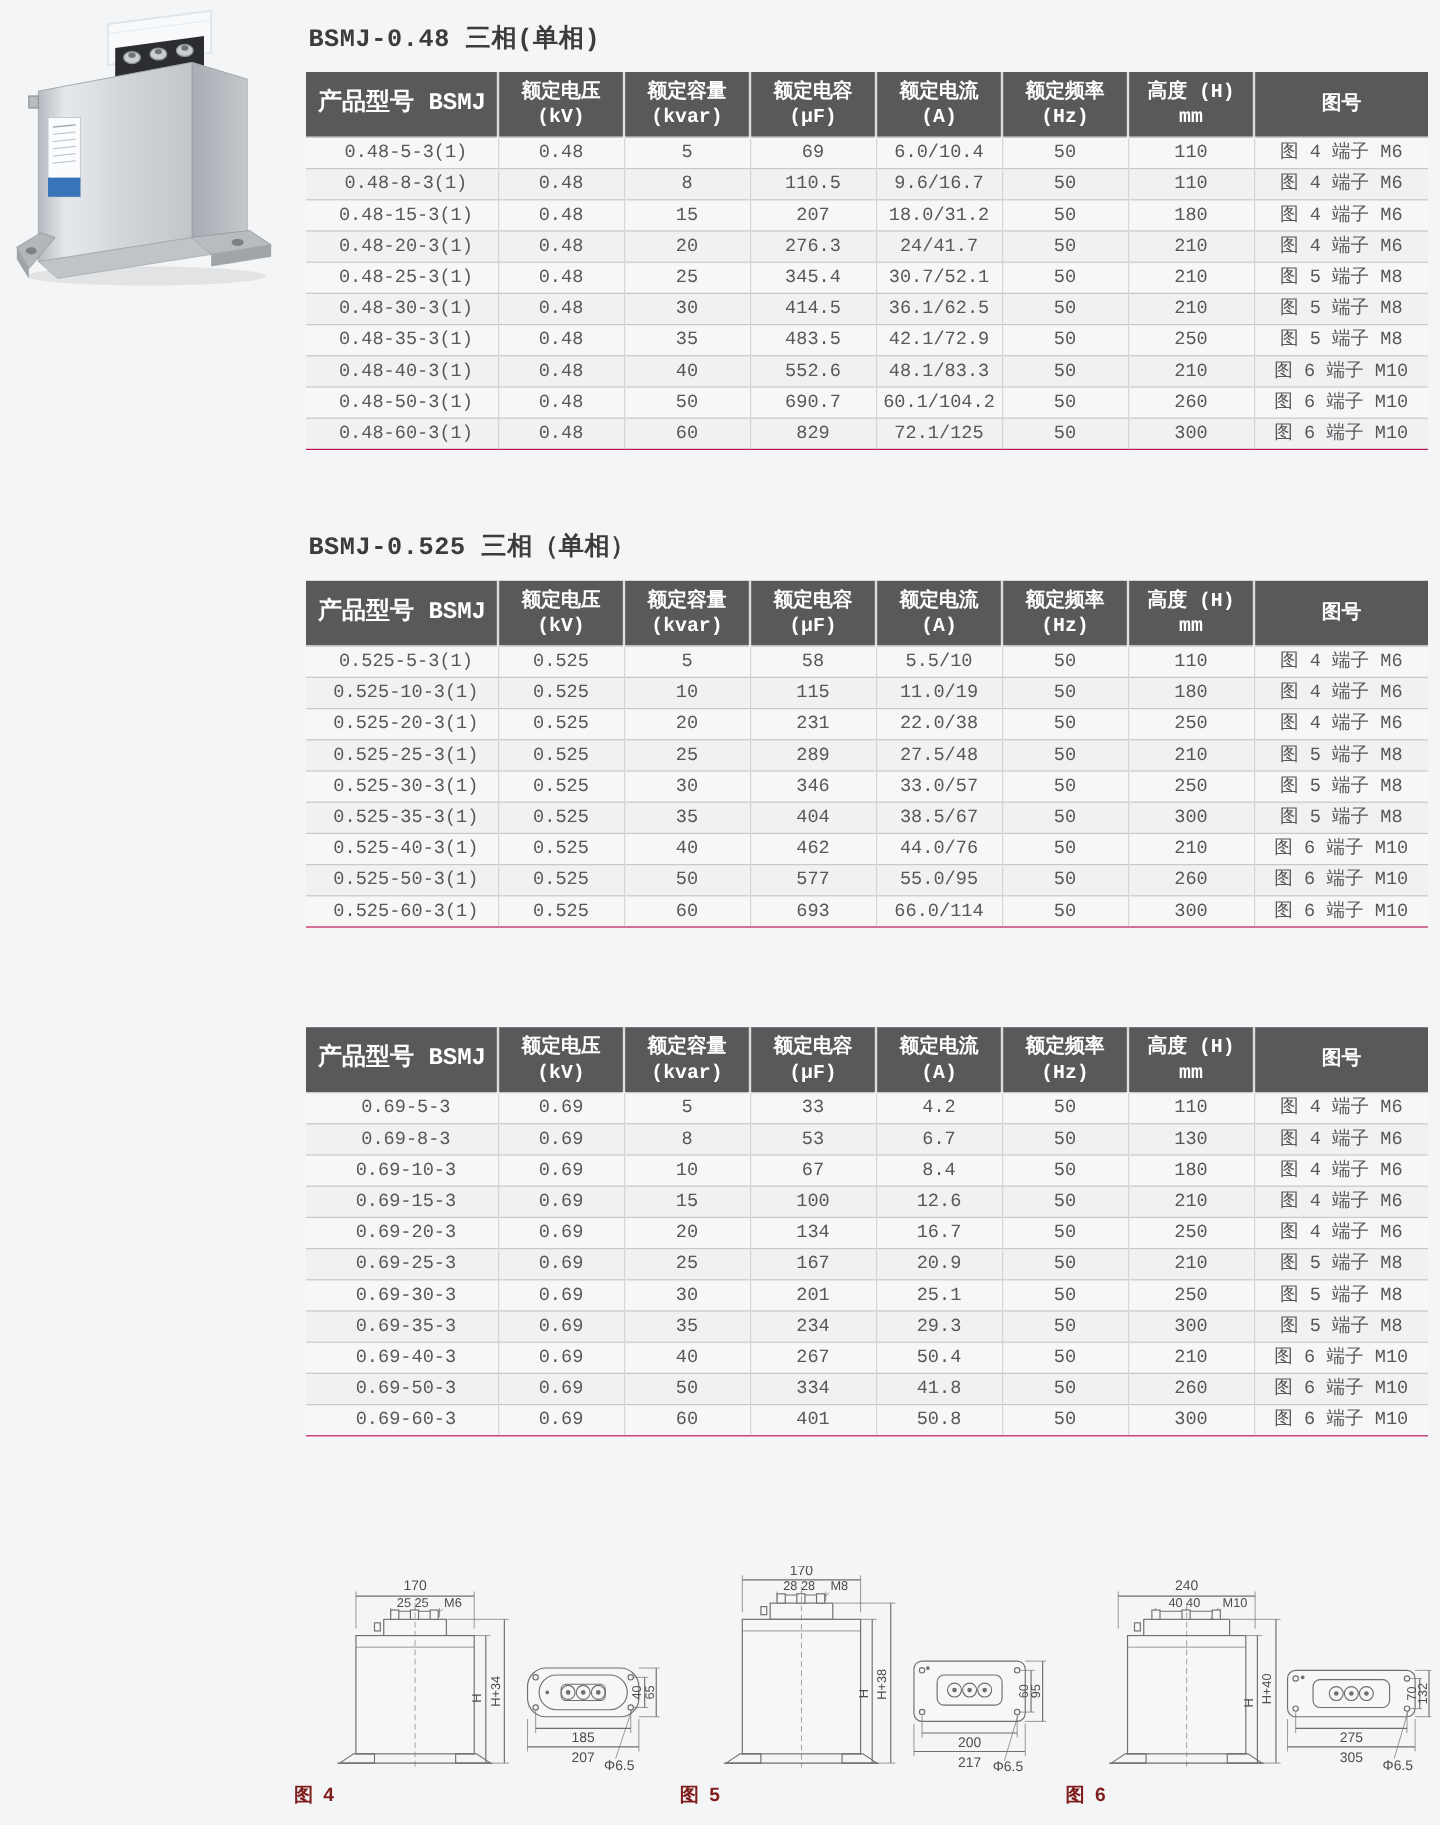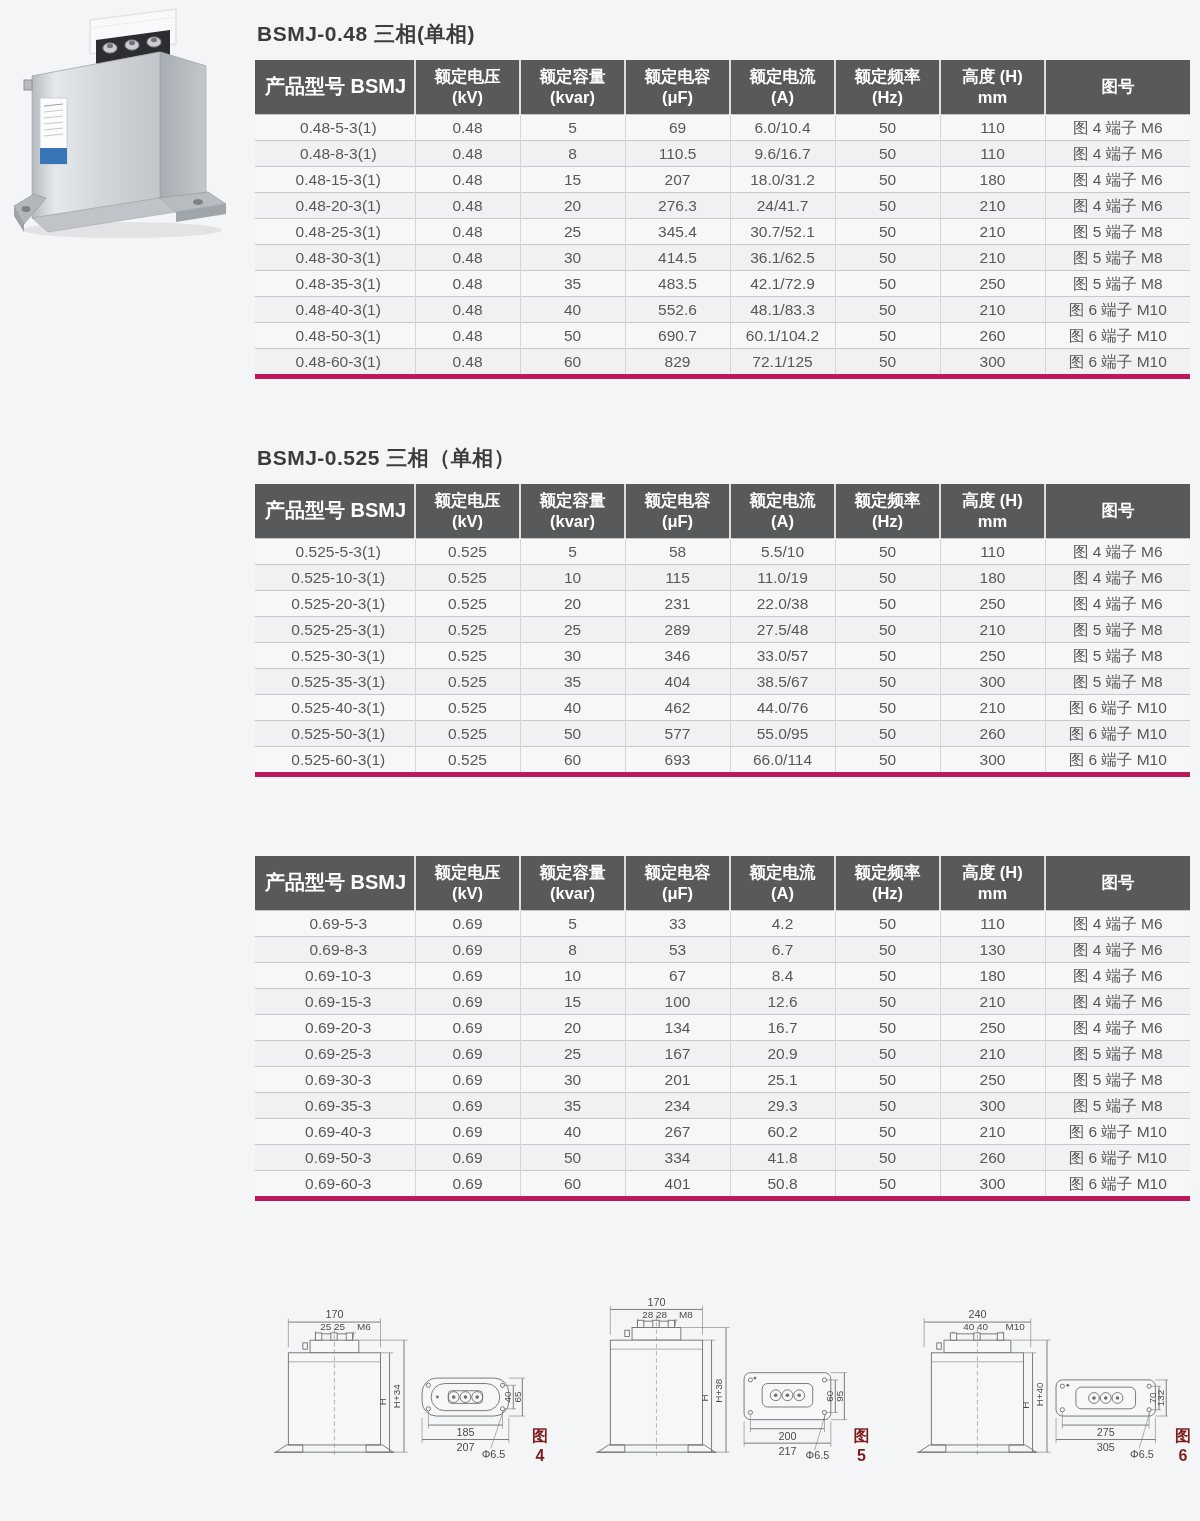--- a/index.html
+++ b/index.html
@@ -8,21 +8,21 @@
     position:relative;
     background:#f4f5f6;
     font-family:"Liberation Sans","DejaVu Sans",sans-serif;
     color:#57585a;
     overflow:hidden;
   }
   
   .photo-wrap { position:absolute; left:10px; top:6px; width:228px; height:238px; }
   
   .content { position:absolute; left:255px; top:0; width:935px; height:100%; }
-  .sec { position:absolute; left:0; width:935px; }
+  .sec { position:absolute; left:0; width:935px;font-family:Liberation Mono, monospace; }
   .sec-0 { top:20px; }
   .sec-1 { top:444px; }
   .sec-2 { top:856px; }
   .section-title {
     font-size:21px; font-weight:700; color:#3b3c3e;
     letter-spacing:0.5px; margin:0 0 12px 2px; line-height:28px;
   }
   table.spec-table { width:935px; border-collapse:collapse; table-layout:fixed; }
   col.col-model { width:160px; }
   col.col-mid   { width:105px; }
@@ -36,27 +36,27 @@
   .spec-table th:first-child { text-align:left; padding-left:10px; font-size:20px; }
   .spec-table td {
     height:25px; line-height:25px; font-size:15.5px;
     text-align:center; color:#57585a; padding:0 3px;
     border-top:1px solid #c8c8ca; white-space:nowrap;
   }
   .spec-table td + td { border-left:1px solid #d5d5d7; }
   .spec-table td:first-child { text-align:center; padding-left:10px; }
   .spec-table tbody tr:nth-child(odd)  { background:#f7f7f8; }
   .spec-table tbody tr:nth-child(even) { background:#f1f1f3; }
-  .spec-table tbody tr:last-child td { border-bottom:5px solid #be185d; }
+  .spec-table tbody tr:last-child td { border-bottom:1px solid #be185d; }
   
   .figures-row {
     position:absolute; left:245px; top:1293px; width:955px;
     display:flex; justify-content:space-between;
   }
-  .figure { width:312px; display:flex; align-items:flex-end; }
+  .figure { width:312px; display:flex; flex-direction:column; align-items:flex-start;margin-top:12px; }
   .fig-svg { width:310px; height:172px; display:block; }
   .fig-caption {
     margin-top:9px; font-size:16px; font-weight:700; color:#7f1d1d;
     letter-spacing:2px; text-align:center;
   }
   
   .draw line, .draw polygon, .draw polyline { stroke:#6e6f71; fill:none; stroke-width:1; }
   .draw rect { stroke:#6e6f71; fill:#f7f7f8; stroke-width:1; }
   .draw circle { stroke:#6e6f71; fill:none; stroke-width:1; }
   .draw circle.dotfill { fill:#6e6f71; stroke:none; }
@@ -482,21 +482,21 @@
             <td>29.3</td>
             <td>50</td>
             <td>300</td>
             <td>图 5 端子 M8</td>
           </tr>
           <tr>
             <td>0.69-40-3</td>
             <td>0.69</td>
             <td>40</td>
             <td>267</td>
-            <td>60.2</td>
+            <td>50.4</td>
             <td>50</td>
             <td>210</td>
             <td>图 6 端子 M10</td>
           </tr>
           <tr>
             <td>0.69-50-3</td>
             <td>0.69</td>
             <td>50</td>
             <td>334</td>
             <td>41.8</td>

